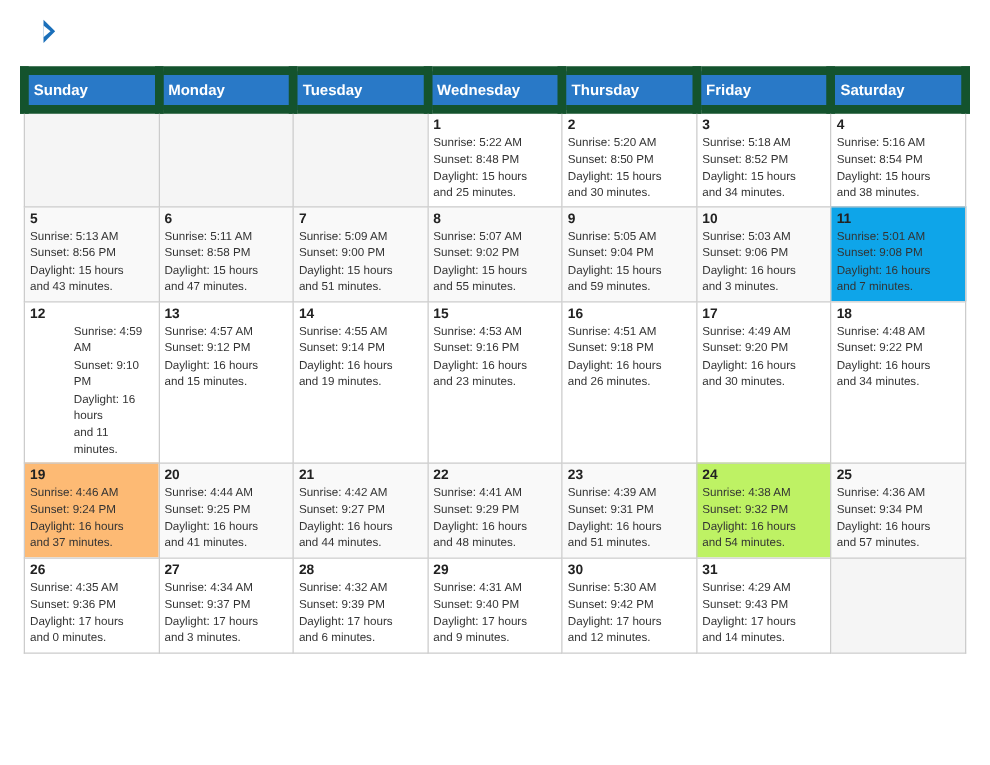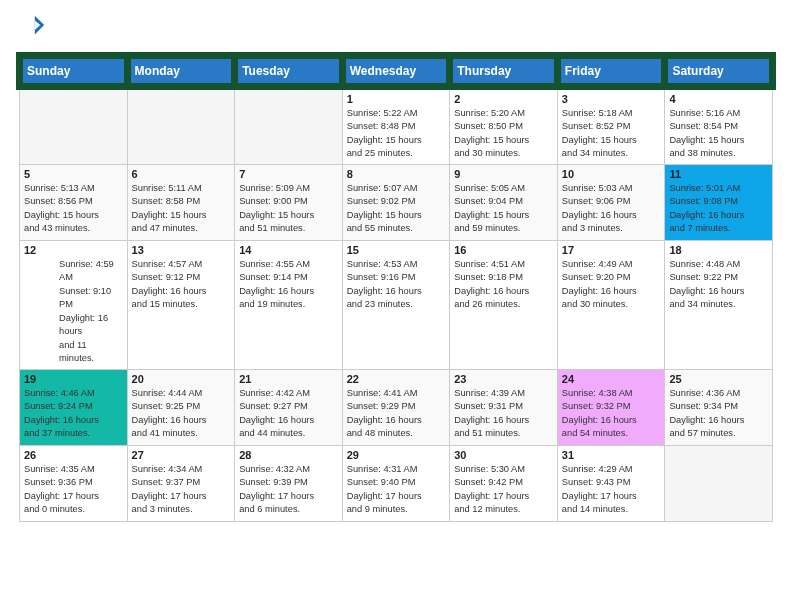--- a/index.html
+++ b/index.html
@@ -262,21 +262,21 @@
           </td>
           <td>
             <div class="day-number">18</div>
             <div class="day-info" style="white-space: pre-line;">Sunrise: 4:48 AM
 Sunset: 9:22 PM
 Daylight: 16 hours
 and 34 minutes.</div>
           </td>
         </tr>
         <tr>
-          <td style="background: #14b8a6;">
+          <td style="background: #fdba74;">
             <div class="day-number">19</div>
             <div class="day-info" style="white-space: pre-line;">Sunrise: 4:46 AM
 Sunset: 9:24 PM
 Daylight: 16 hours
 and 37 minutes.</div>
           </td>
           <td style="background: rgb(249, 249, 249);">
             <div class="day-number">20</div>
             <div class="day-info" style="white-space: pre-line;">Sunrise: 4:44 AM
 Sunset: 9:25 PM
@@ -297,21 +297,21 @@
 Daylight: 16 hours
 and 48 minutes.</div>
           </td>
           <td style="background: rgb(249, 249, 249);">
             <div class="day-number">23</div>
             <div class="day-info" style="white-space: pre-line;">Sunrise: 4:39 AM
 Sunset: 9:31 PM
 Daylight: 16 hours
 and 51 minutes.</div>
           </td>
-          <td style="background: #f0abfc;">
+          <td style="background: #bef264;">
             <div class="day-number">24</div>
             <div class="day-info" style="white-space: pre-line;">Sunrise: 4:38 AM
 Sunset: 9:32 PM
 Daylight: 16 hours
 and 54 minutes.</div>
           </td>
           <td style="background: rgb(249, 249, 249);">
             <div class="day-number">25</div>
             <div class="day-info" style="white-space: pre-line;">Sunrise: 4:36 AM
 Sunset: 9:34 PM

